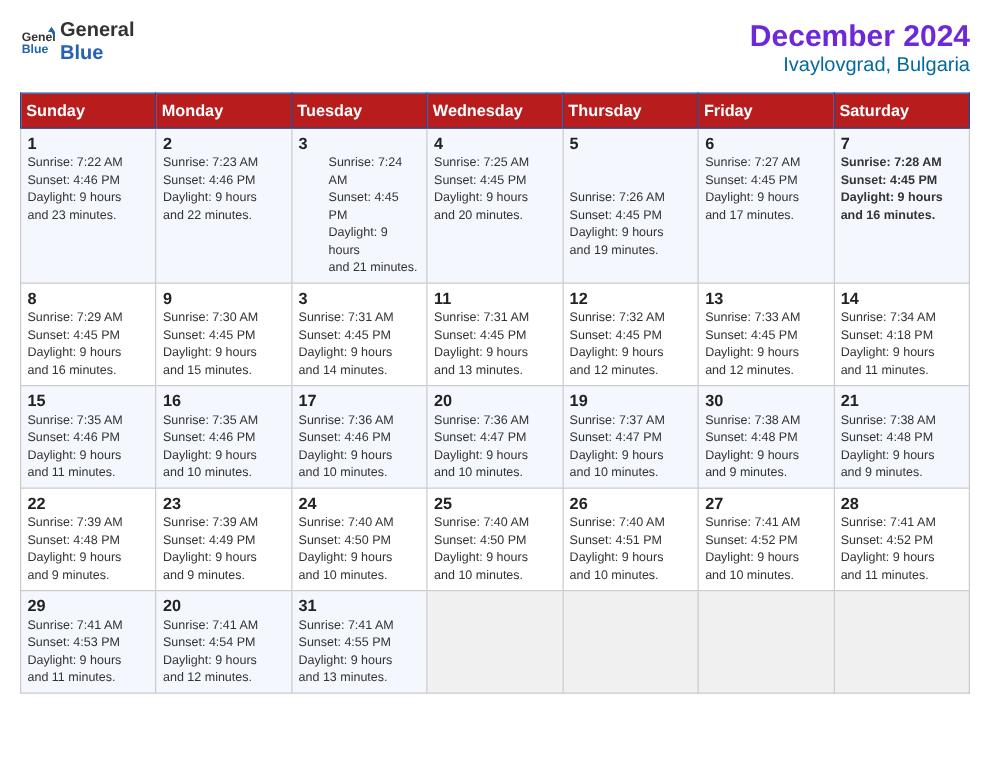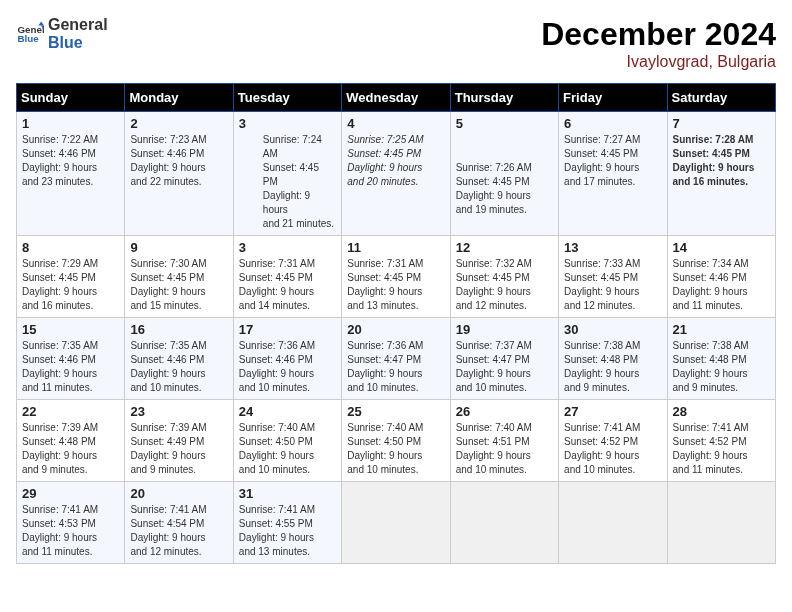--- a/index.html
+++ b/index.html
@@ -22,36 +22,36 @@
       gap: 4px;
     }
     .logo-icon {
       width: 28px;
       height: 28px;
     }
     .title-block {
       text-align: right;
     }
     .main-title {
-      font-size: 32px;
+      font-size: 24px;
       font-weight: bold;
-      color: #000000;
+      color: #6d28d9;
       margin-left: 26px;
     }
     .subtitle {
       font-size: 16px;
-      color: #7f1d1d;
+      color: #0369a1;
     }
     .calendar {
       width: 100%;
       border-collapse: collapse;
       font-size: 11px;
     }
     .calendar thead th {
-      background-color: #000000;
+      background-color: #b91c1c;
       color: #fff;
       padding: 6px 4px;
       font-size: 13px;
       font-weight: bold;
       text-align: left;
       border: 1px solid #1a4d99;
     }
     .calendar tbody td {
       border: 1px solid #ccc;
       vertical-align: top;
@@ -133,21 +133,21 @@
         </td>
         <td>
           <span class="day-num">3</span>
           <div class="day-info" style="white-space: pre-line; margin-left: 24px;">Sunrise: 7:24 AM
 Sunset: 4:45 PM
 Daylight: 9 hours
 and 21 minutes.</div>
         </td>
         <td>
           <span class="day-num">4</span>
-          <div class="day-info" style="white-space: pre-line; font-style: italic;">Sunrise: 7:25 AM
+          <div class="day-info" style="white-space: pre-line;">Sunrise: 7:25 AM
 Sunset: 4:45 PM
 Daylight: 9 hours
 and 20 minutes.</div>
         </td>
         <td>
           <span class="day-num">5</span>
           <div class="day-info" style="white-space: pre-line; margin-top: 30px;">Sunrise: 7:26 AM
 Sunset: 4:45 PM
 Daylight: 9 hours
 and 19 minutes.</div>
@@ -206,21 +206,21 @@
         <td>
           <span class="day-num">13</span>
           <div class="day-info" style="white-space: pre-line;">Sunrise: 7:33 AM
 Sunset: 4:45 PM
 Daylight: 9 hours
 and 12 minutes.</div>
         </td>
         <td>
           <span class="day-num">14</span>
           <div class="day-info" style="white-space: pre-line;">Sunrise: 7:34 AM
-Sunset: 4:46 PM
+Sunset: 4:18 PM
 Daylight: 9 hours
 and 11 minutes.</div>
         </td>
       </tr>
       <tr>
         <td>
           <span class="day-num">15</span>
           <div class="day-info" style="white-space: pre-line;">Sunrise: 7:35 AM
 Sunset: 4:46 PM
 Daylight: 9 hours

